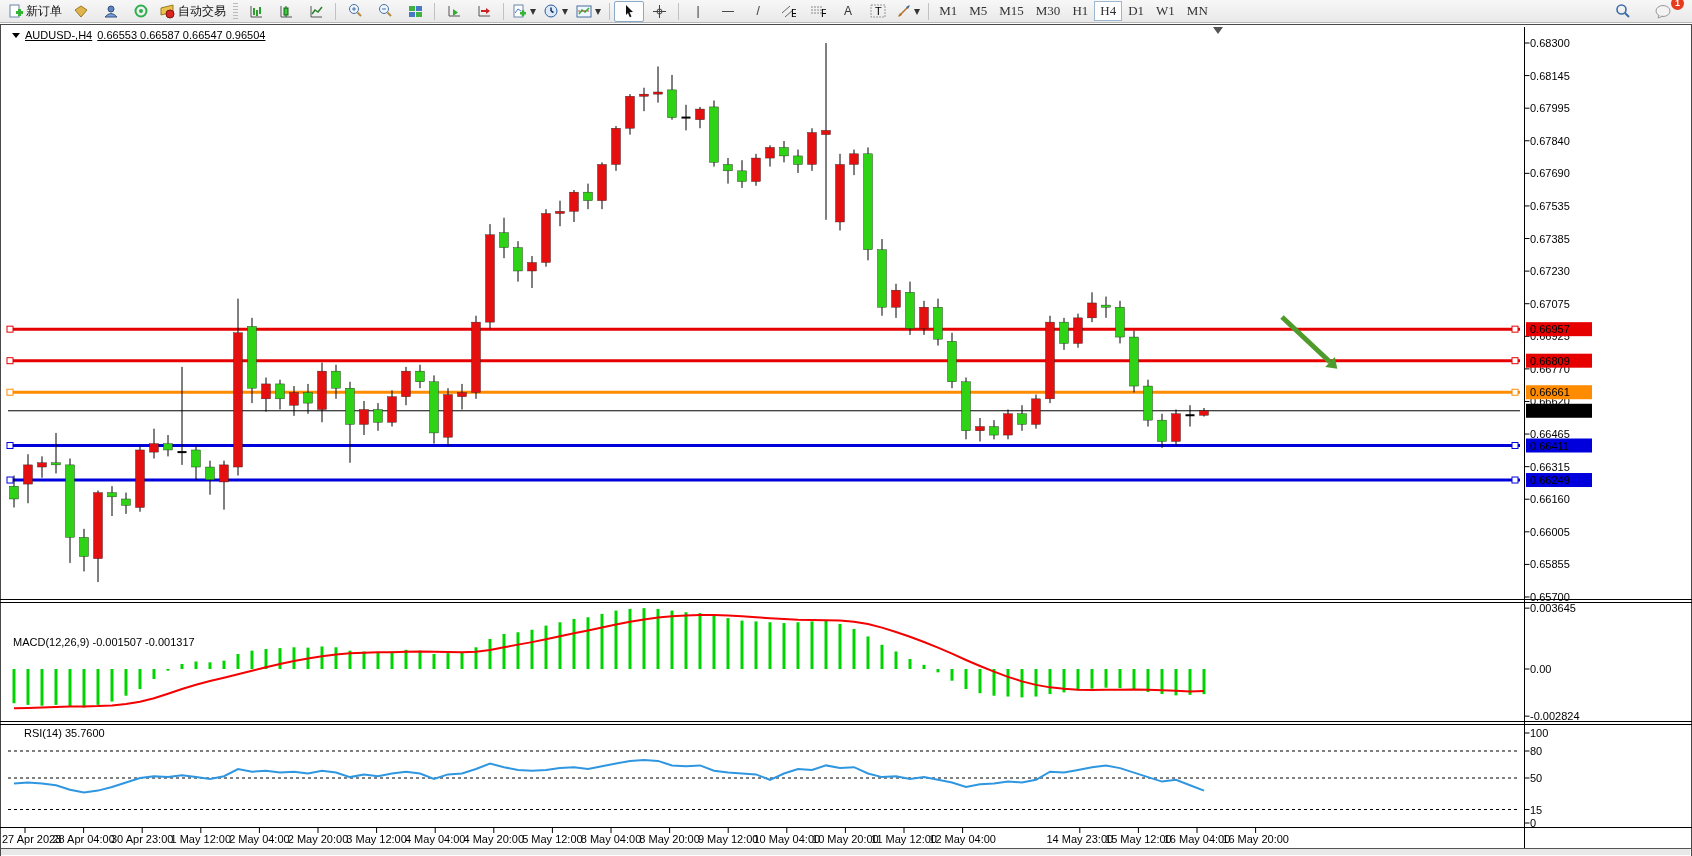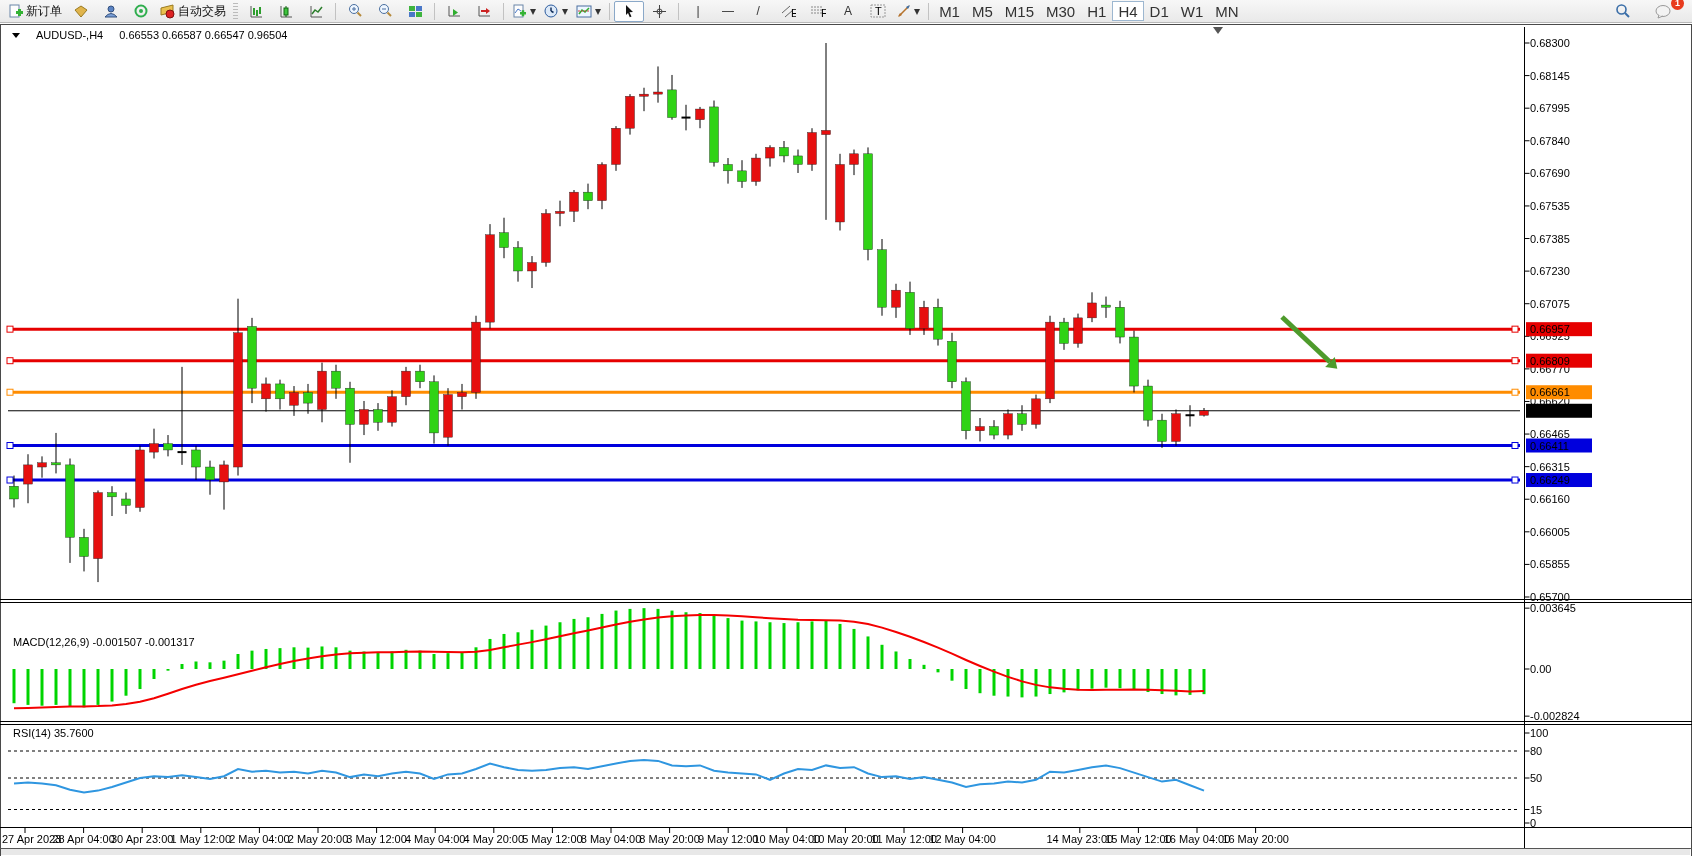--- a/index.html
+++ b/index.html
@@ -6,32 +6,32 @@
   #app{position:relative;width:1692px;height:856px;background:#fff;overflow:hidden;}
   
   #toolbar{position:absolute;left:0;top:0;width:1692px;height:23px;background:linear-gradient(#f7f7f7,#e9e9e9);
            border-bottom:1px solid #b8b8b8;display:flex;align-items:center;padding:0 4px;box-sizing:border-box;z-index:3;}
   .tb-btn{height:19px;min-width:22px;display:flex;align-items:center;justify-content:center;gap:3px;
           padding:0 3px;border:1px solid transparent;border-radius:2px;color:#222;font-size:12px;cursor:default;}
   .tb-btn.active{background:#fdfdfd;border:1px solid #8aa8c8;}
   .tb-label{font-size:12px;color:#111;white-space:nowrap;}
   .grip{width:5px;height:16px;margin:0 3px;background:repeating-linear-gradient(#bbb 0 1px,transparent 1px 3px);}
   .sep{width:1px;height:17px;background:#c2c2c2;margin:0 4px;}
-  .tf-btn{height:18px;padding:0 5px;font-size:15px;color:#333;border:1px solid transparent;display:flex;align-items:center;}
+  .tf-btn{height:18px;padding:0 5px;font-size:13px;color:#333;border:1px solid transparent;display:flex;align-items:center;font-family:Liberation Serif, serif;}
   .tf-btn.active{background:#fff;border:1px solid #9db7d0;}
   .glyph{font-size:12px;color:#333;}
   #tb-right{margin-left:auto;display:flex;align-items:center;gap:10px;margin-right:10px;}
   #badge{position:absolute;top:-5px;right:-7px;background:#e83b1e;color:#fff;border-radius:8px;
          font-size:9px;min-width:13px;height:13px;line-height:13px;text-align:center;font-weight:bold;}
   
   #chart-window{position:absolute;left:0;top:24px;width:1690px;height:831px;border:1px solid #4a4a4a;background:#fff;z-index:1;}
   #chart-svg{position:absolute;left:0;top:0;z-index:1;}
   svg text{font-family:"Liberation Sans",sans-serif;font-size:11px;fill:#000;}
   .overlay-label{position:absolute;z-index:2;font-size:11px;color:#000;white-space:nowrap;}
-  #chart-title{left:12px;top:29px;display:flex;align-items:center;gap:16px;}
+  #chart-title{left:12px;top:29px;display:flex;align-items:center;gap:5px;text-decoration:underline;}
   .dd-tri{width:0;height:0;border-left:4px solid transparent;border-right:4px solid transparent;border-top:5px solid #000;display:inline-block;}
 </style>
 </head>
 <body>
 
 <div id="app">
 
   <div id="toolbar">
     <div class="tb-btn">
       <svg width="15" height="15">
@@ -226,21 +226,21 @@
   </div>
 
   <div id="chart-window"></div>
 
   <div class="overlay-label" id="chart-title">
     <span class="dd-tri"></span>
     <span>AUDUSD-,H4</span>
     <span>0.66553 0.66587 0.66547 0.96504</span>
   </div>
   <div class="overlay-label" style="left:13px;top:636px;">MACD(12,26,9) -0.001507 -0.001317</div>
-  <div class="overlay-label" style="left:13px;top:727px;">RSI(14) 35.7600</div>
+  <div class="overlay-label" style="left:24px;top:727px;">RSI(14) 35.7600</div>
 
   <svg id="chart-svg" width="1692" height="856">
       <g>
         <line x1="0" y1="599.5" x2="1692" y2="599.5" stroke="#000" stroke-width="1"></line>
         <line x1="0" y1="602.5" x2="1692" y2="602.5" stroke="#000" stroke-width="1"></line>
         <line x1="0" y1="721.5" x2="1692" y2="721.5" stroke="#000" stroke-width="1"></line>
         <line x1="0" y1="724.5" x2="1692" y2="724.5" stroke="#000" stroke-width="1"></line>
         <line x1="0" y1="827.5" x2="1692" y2="827.5" stroke="#000" stroke-width="1"></line>
         <line x1="0" y1="848.5" x2="1692" y2="848.5" stroke="#555"></line>
         <rect x="1" y="849" width="1689" height="6" fill="#e8e8e8"></rect>

